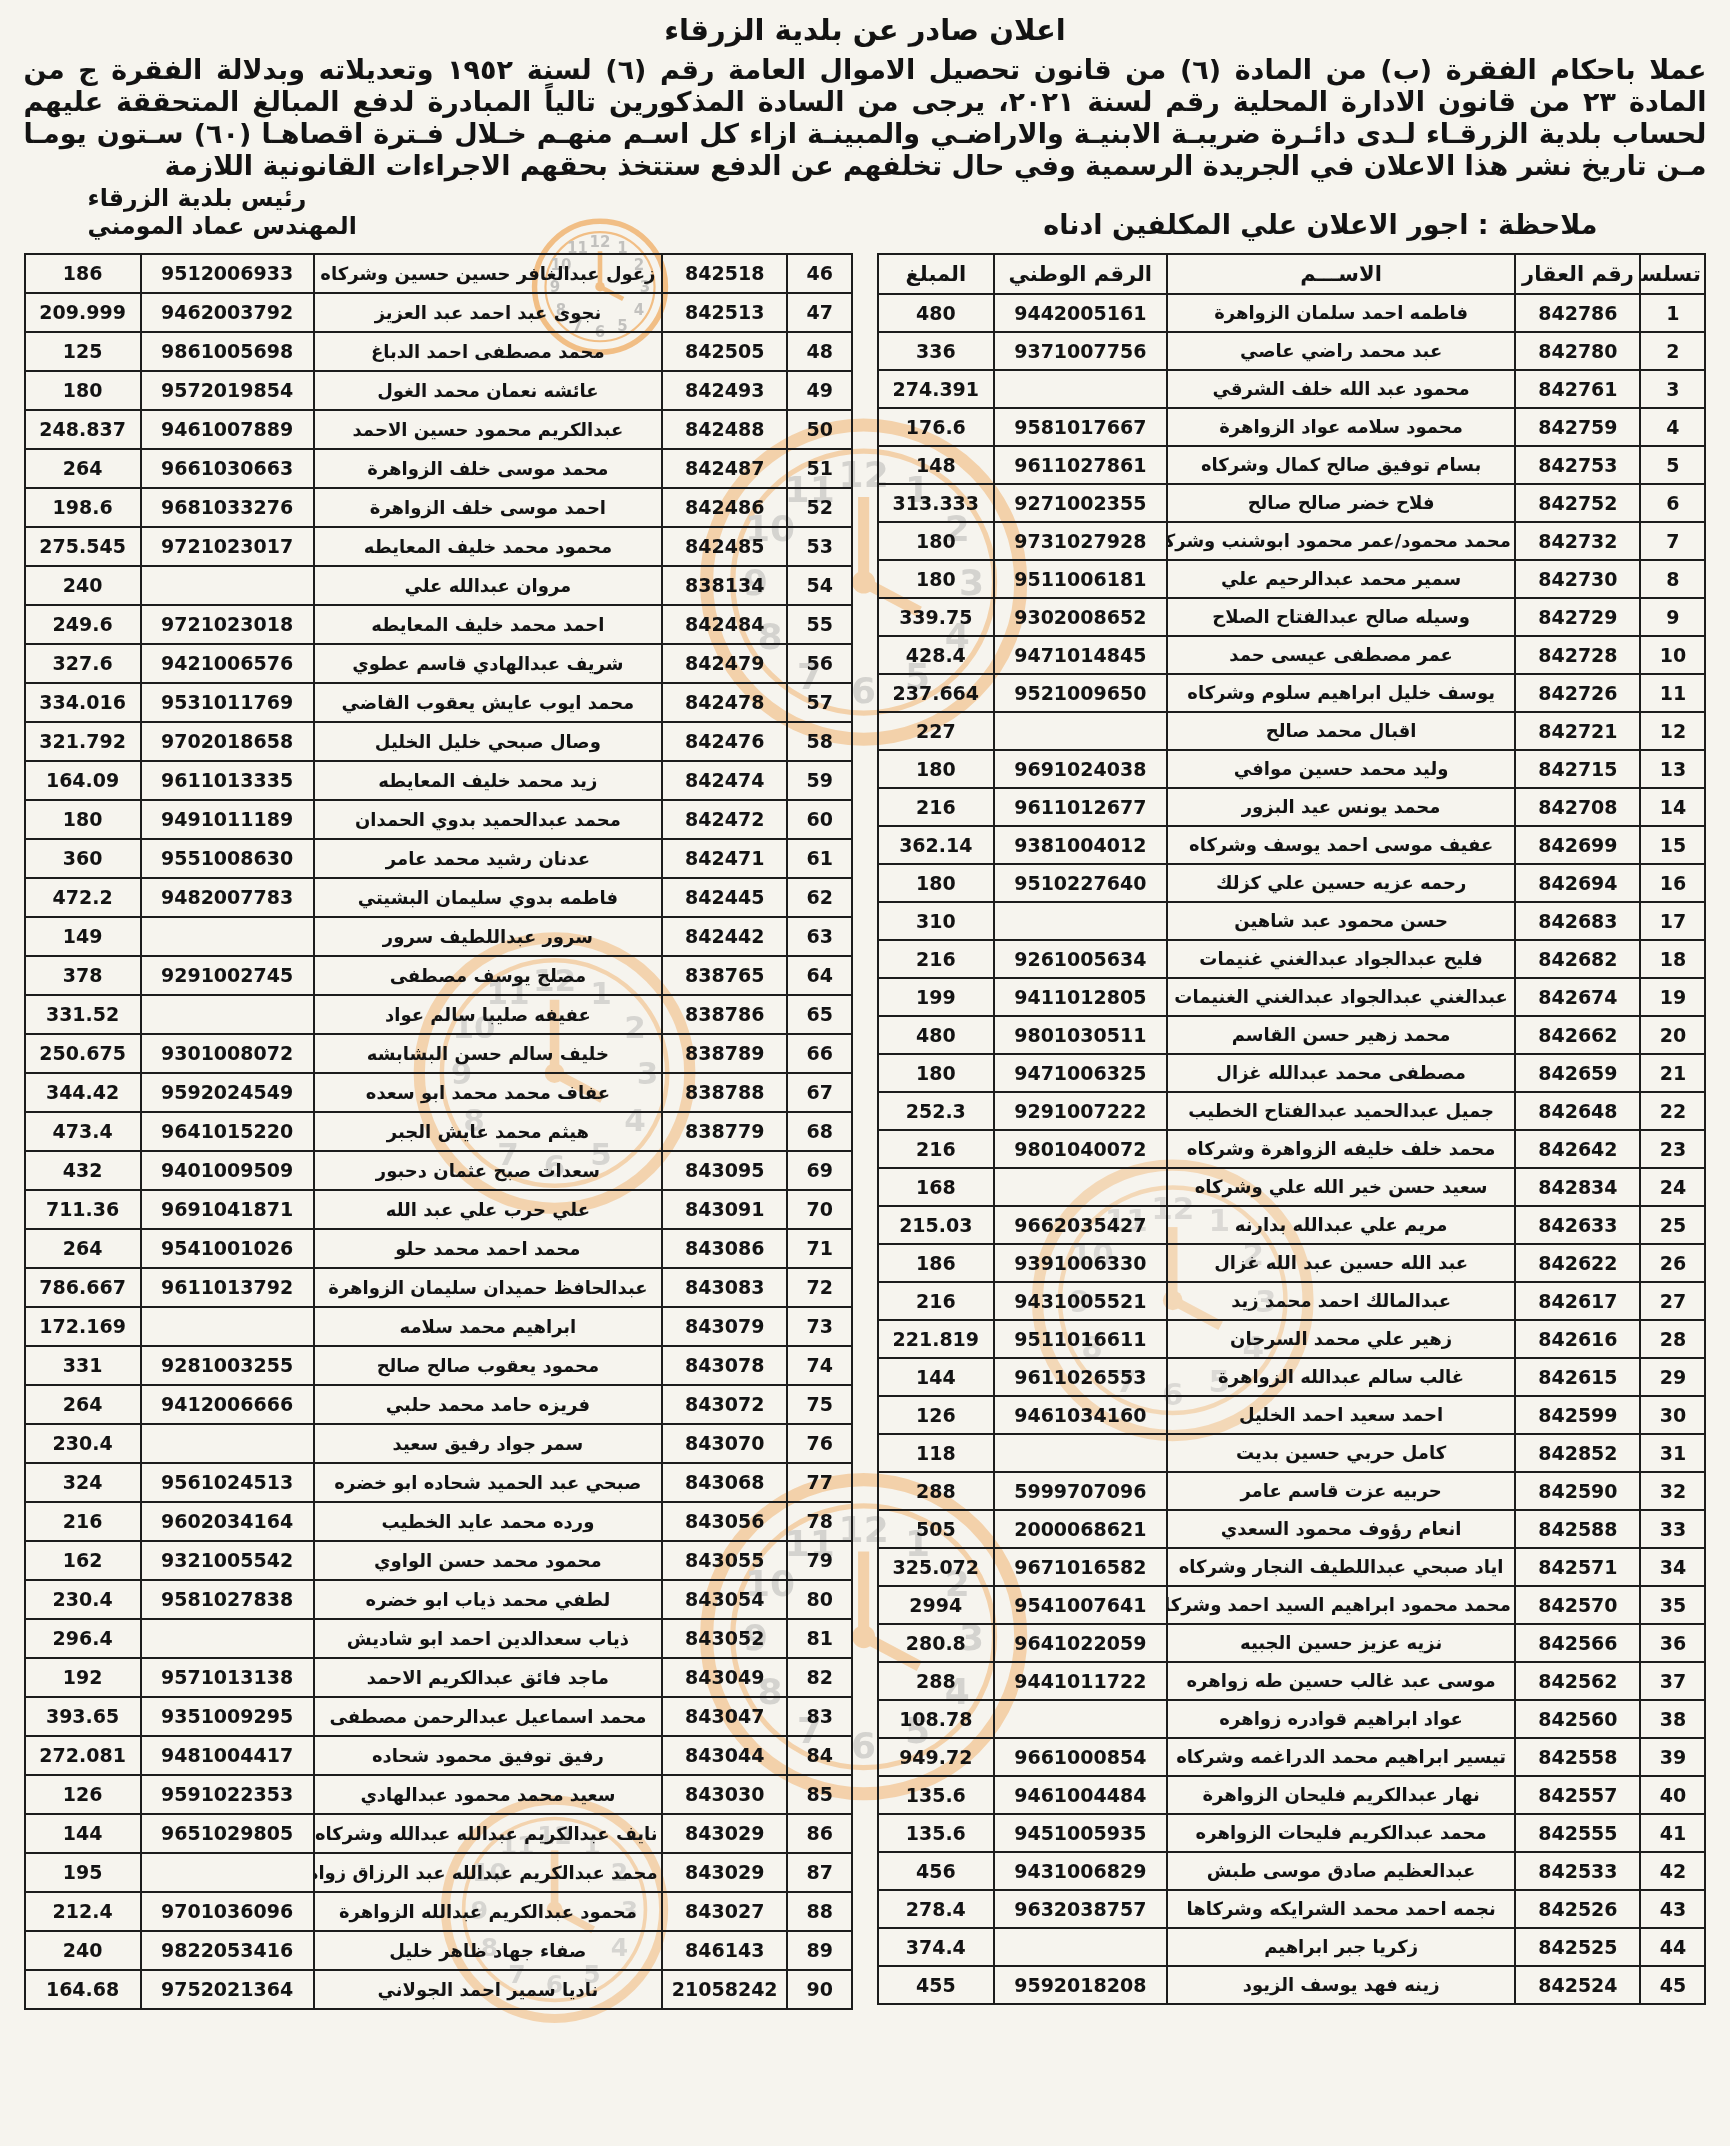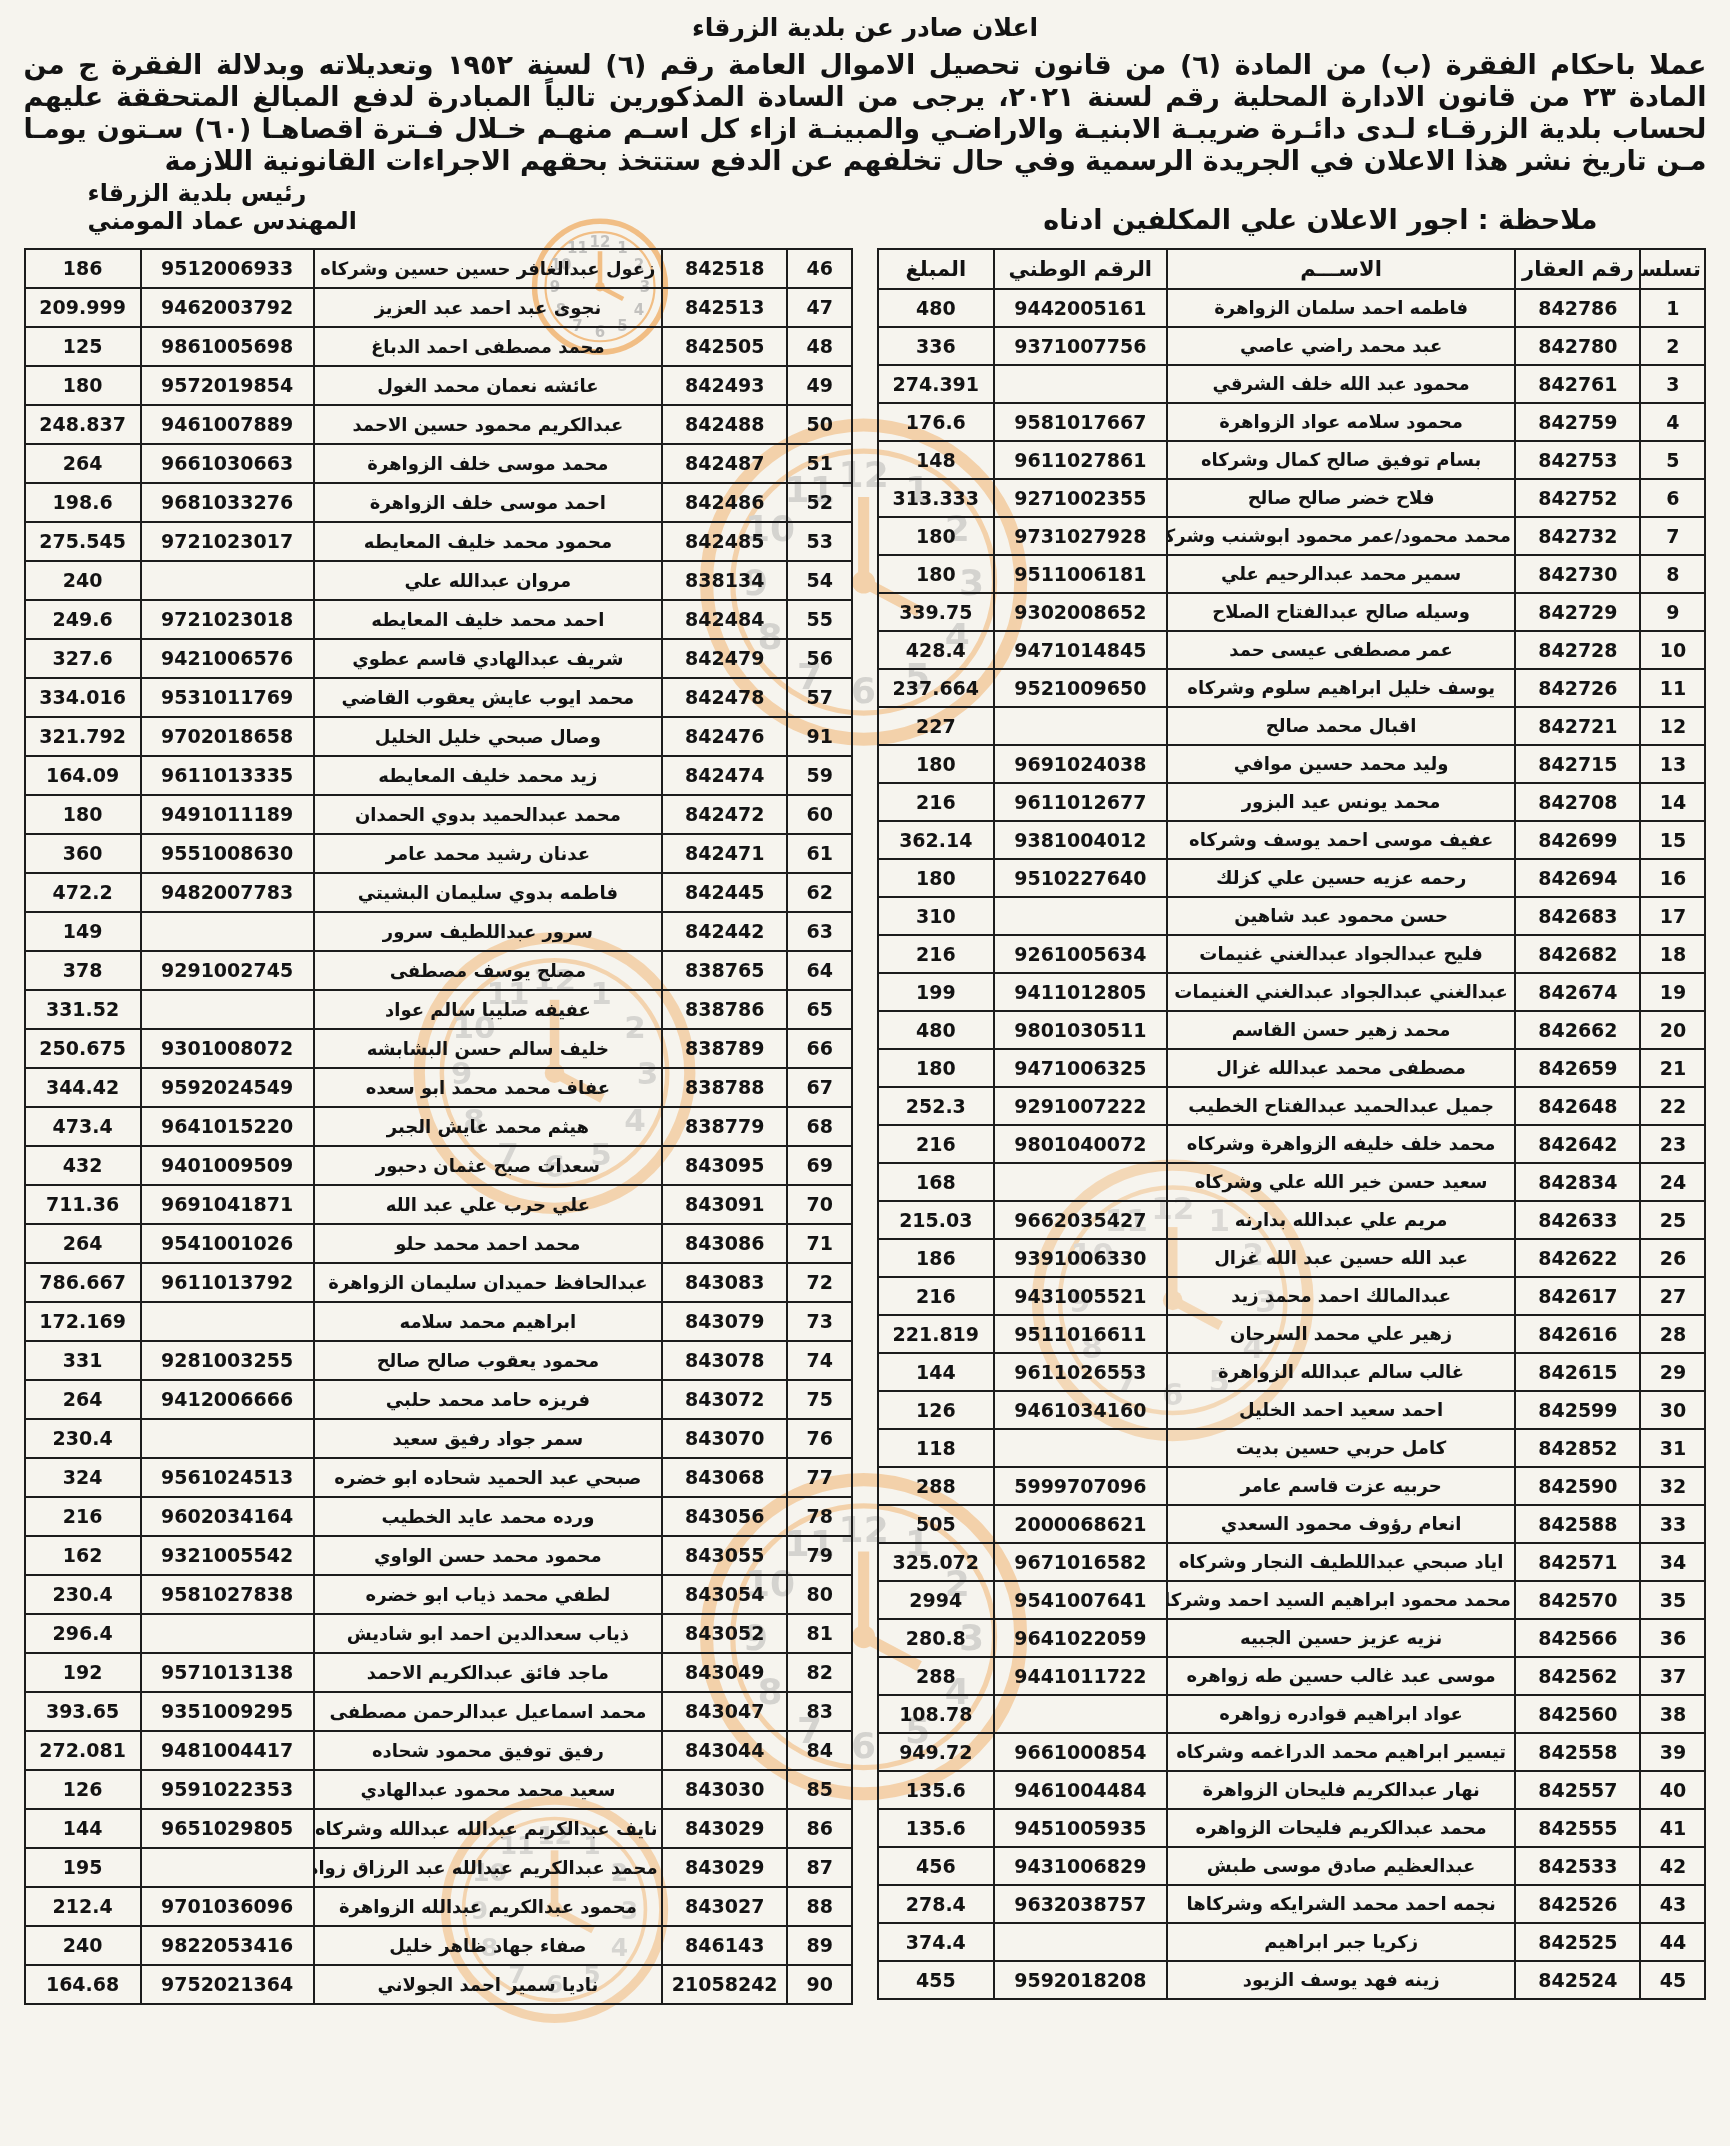--- a/index.html
+++ b/index.html
@@ -7,21 +7,21 @@
     width:1730px;height:2147px;
     background:#f6f4ee;
     font-family:"DejaVu Sans",sans-serif;
     color:#131313;
     direction:rtl;
     position:relative;
     overflow:hidden;
   }
   .wm-layer{position:absolute;top:0;right:0;left:0;bottom:0;z-index:0;pointer-events:none}
   .page{position:relative;z-index:1;padding:12.7px 23.6px 0 23.6px}
-  .title{text-align:center;font-weight:700;font-size:25px;margin:0 0 7.3px 0}
+  .title{text-align:center;font-weight:700;font-size:29px;margin:0 0 7.3px 0}
   .intro{font-weight:700;font-size:27px;line-height:32px;text-align:justify;margin:0}
   .meta{display:flex;justify-content:space-between;align-items:flex-start;margin:1.8px 0 12.7px 0}
   .note{font-weight:700;font-size:27px;margin-top:25.5px;margin-left:0;margin-right:109px}
   .sig{font-weight:700;font-size:23.6px;line-height:28px;text-align:left;margin-left:64px}
   .tables{display:flex;gap:23.6px;align-items:flex-start}
   .tblwrap{flex:1 1 0}
   table.tbl{border-collapse:collapse;width:100%;table-layout:fixed;background:transparent}
   .tbl th,.tbl td{
     border:2.2px solid #1c1c1c;
     font-weight:700;text-align:center;vertical-align:middle;
@@ -514,21 +514,21 @@
               <td class="c-amt">327.6</td>
             </tr>
             <tr>
               <td class="c-serial">57</td>
               <td class="c-prop">842478</td>
               <td class="c-name">محمد ايوب عايش يعقوب القاضي</td>
               <td class="c-nid">9531011769</td>
               <td class="c-amt">334.016</td>
             </tr>
             <tr>
-              <td class="c-serial">91</td>
+              <td class="c-serial">58</td>
               <td class="c-prop">842476</td>
               <td class="c-name">وصال صبحي خليل الخليل</td>
               <td class="c-nid">9702018658</td>
               <td class="c-amt">321.792</td>
             </tr>
             <tr>
               <td class="c-serial">59</td>
               <td class="c-prop">842474</td>
               <td class="c-name">زيد محمد خليف المعايطه</td>
               <td class="c-nid">9611013335</td>

